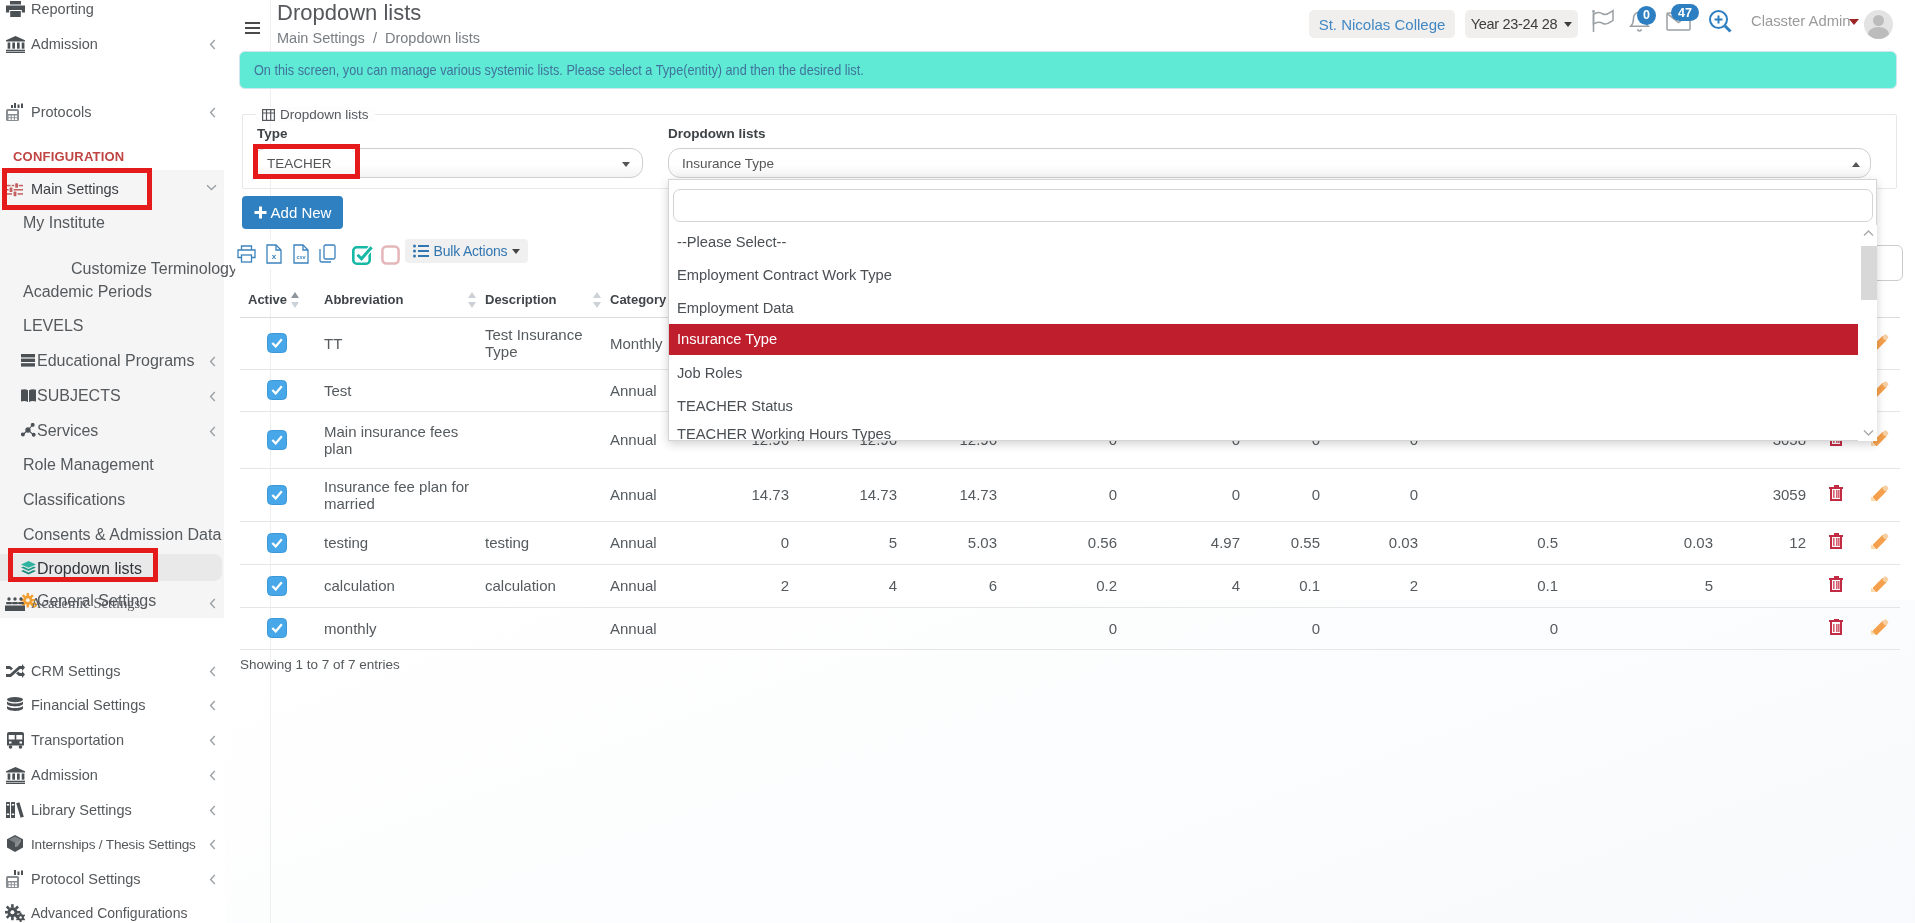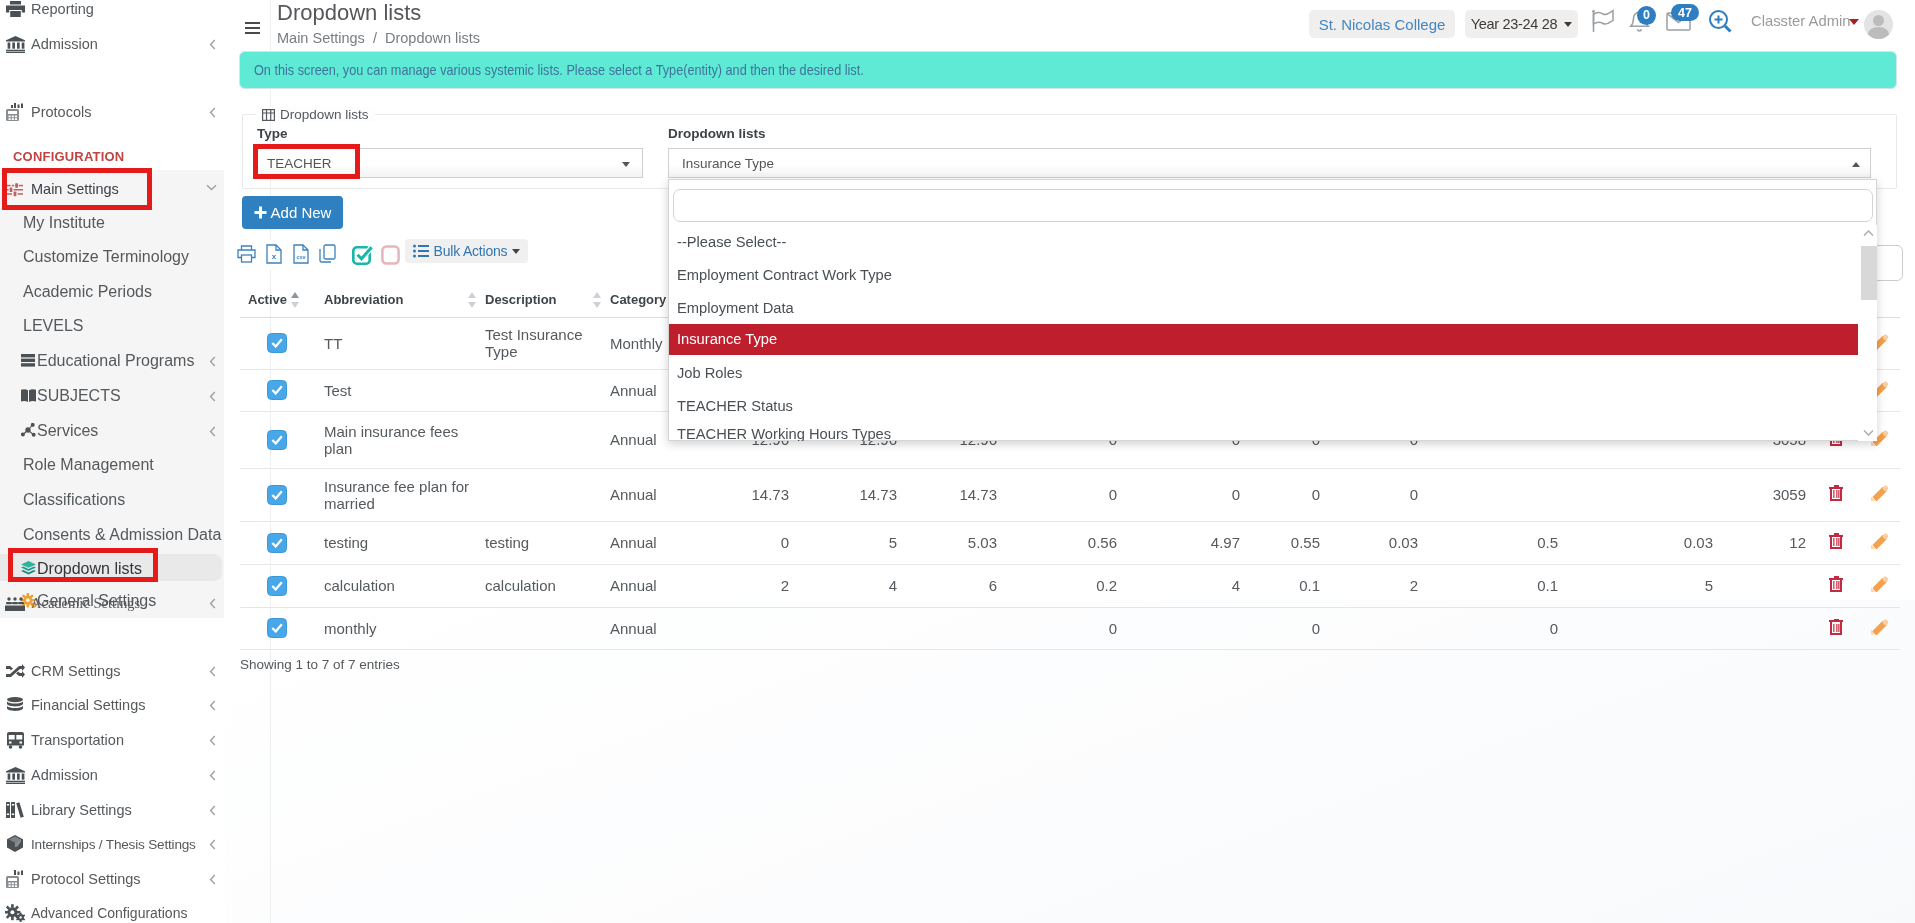--- a/index.html
+++ b/index.html
@@ -24,21 +24,21 @@
 #burger div { height:2px; background:#4a4a4a; margin-bottom:3px; }
 #title { position:absolute; left:277px; top:0px; font-size:22px; color:#55575b; }
 #crumb { position:absolute; left:277px; top:30px; font-size:14.5px; color:#787d82; }
 .hbtn { position:absolute; top:10px; height:28px; border-radius:5px; background:#f0efee; display:flex; align-items:center; justify-content:center; font-size:15px; }
 
 #alert { position:absolute; left:239px; top:51px; width:1658px; height:38px; background:#5eead4; border:1px solid #d0e4f2; border-radius:6px; color:#41739c; font-size:14.5px; display:flex; align-items:center; padding-left:14px; }
 
 #fset { position:absolute; left:242px; top:114px; width:1655px; height:75px; border:1px solid #e7e8ea; border-radius:2px; }
 #legend { position:absolute; left:256px; top:107px; background:#fdfdfe; padding:0 6px; font-size:13.5px; color:#55595d; display:flex; align-items:center; gap:5px; }
 .flabel { position:absolute; top:126px; font-size:13.5px; font-weight:bold; color:#3e4347; }
-.fselect { position:absolute; top:148px; height:30px; background:linear-gradient(180deg,#fff 55%,#f3f3f5); border:1px solid #cfcfcf; border-radius:0; font-size:13.5px; color:#555; display:flex; align-items:center; padding-left:13px; }
+.fselect { position:absolute; top:148px; height:30px; background:linear-gradient(180deg,#fff 55%,#f3f3f5); border:1px solid #cfcfcf; border-radius:12px; font-size:13.5px; color:#555; display:flex; align-items:center; padding-left:13px; }
 .caret-dn { width:0; height:0; border-left:4.5px solid transparent; border-right:4.5px solid transparent; border-top:5px solid #555; }
 .caret-up { width:0; height:0; border-left:4.5px solid transparent; border-right:4.5px solid transparent; border-bottom:5px solid #555; }
 
 #addnew { position:absolute; left:242px; top:196px; width:101px; height:33px; background:#2e80c0; border-radius:4px; color:#fff; font-size:15px; display:flex; align-items:center; justify-content:center; }
 
 #tools { position:absolute; left:232px; top:240px; width:171px; height:29px; background:#fff; border-radius:4px; }
 #bulk { position:absolute; left:405px; top:239px; width:123px; height:24px; background:#f0f0f0; border-radius:4px; display:flex; align-items:center; justify-content:center; gap:5px; font-size:14px; color:#3276b1; letter-spacing:-0.2px; }
 #tsearch { position:absolute; left:1690px; top:245px; width:213px; height:36px; background:#fff; border:1px solid #ccc; border-radius:6px; }
 
 #tbl { position:absolute; left:240px; top:283px; width:1660px; border-collapse:collapse; table-layout:fixed; font-size:15px; color:#555a5e; }
@@ -149,21 +149,21 @@
         </svg>
       </span>
     <span class="tx" style="color:#3d4145;">Main Settings</span>
     <svg class="ch" style="left:206px; width:11px; height:7px;" viewBox="0 0 11 7">
         <path d="M1 1.2l4.5 4.3L10 1.2" stroke="#9aa0a4" stroke-width="1.4" fill="none"></path>
       </svg>
   </div>
   <div class="sbi sub" style="top:206px;">
       <span class="tx2">My Institute</span>
     </div>
-  <div class="sbi sub" style="top:240px;">
+  <div class="sbi sub" style="top:252px;margin-left:48px;">
       <span class="tx2">Customize Terminology</span>
     </div>
   <div class="sbi sub" style="top:275px;padding-left:30px;">
       <span class="tx2">Academic Periods</span>
     </div>
   <div class="sbi sub" style="top:309px;">
       <span class="tx2">LEVELS</span>
     </div>
   <div class="sbi sub" style="top:344px;">
     <span class="ic2"><svg width="14" height="13" viewBox="0 0 14 13">

